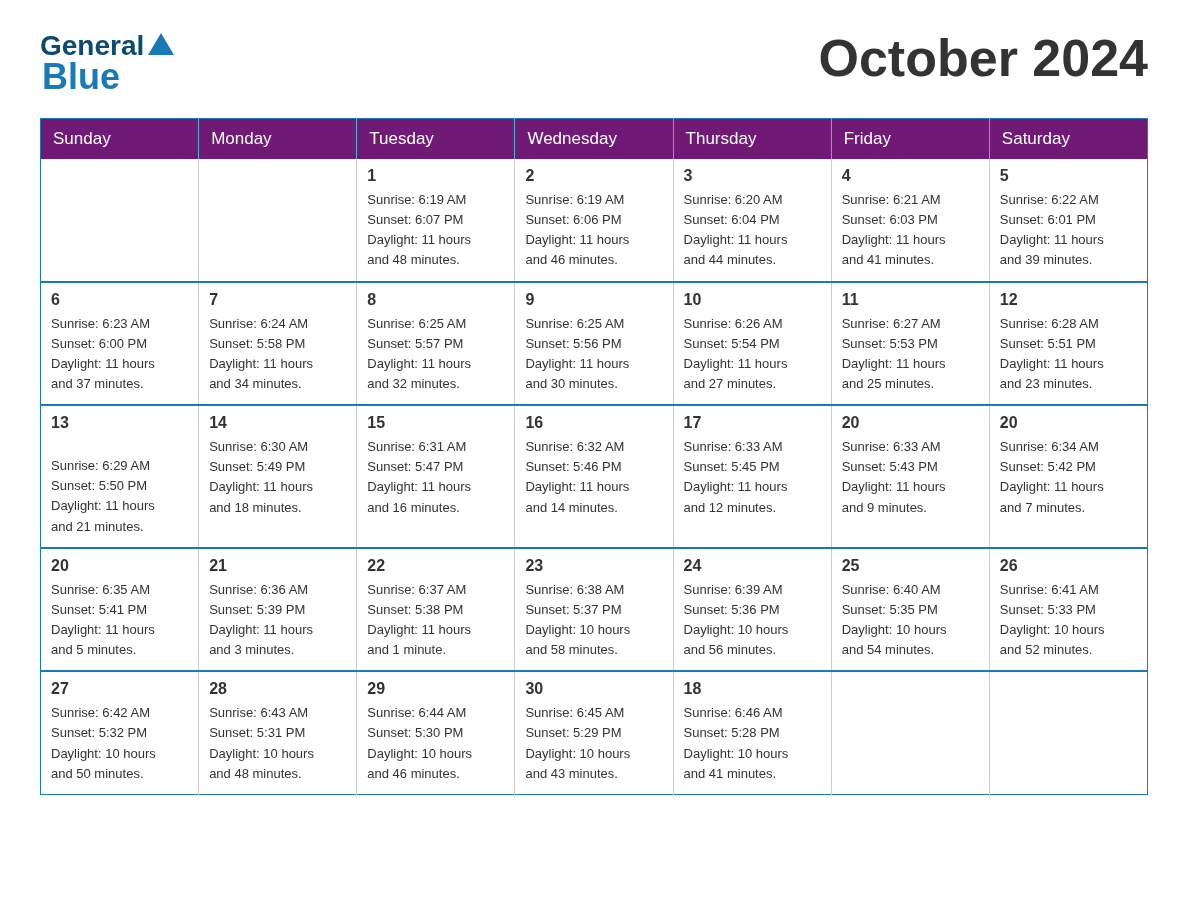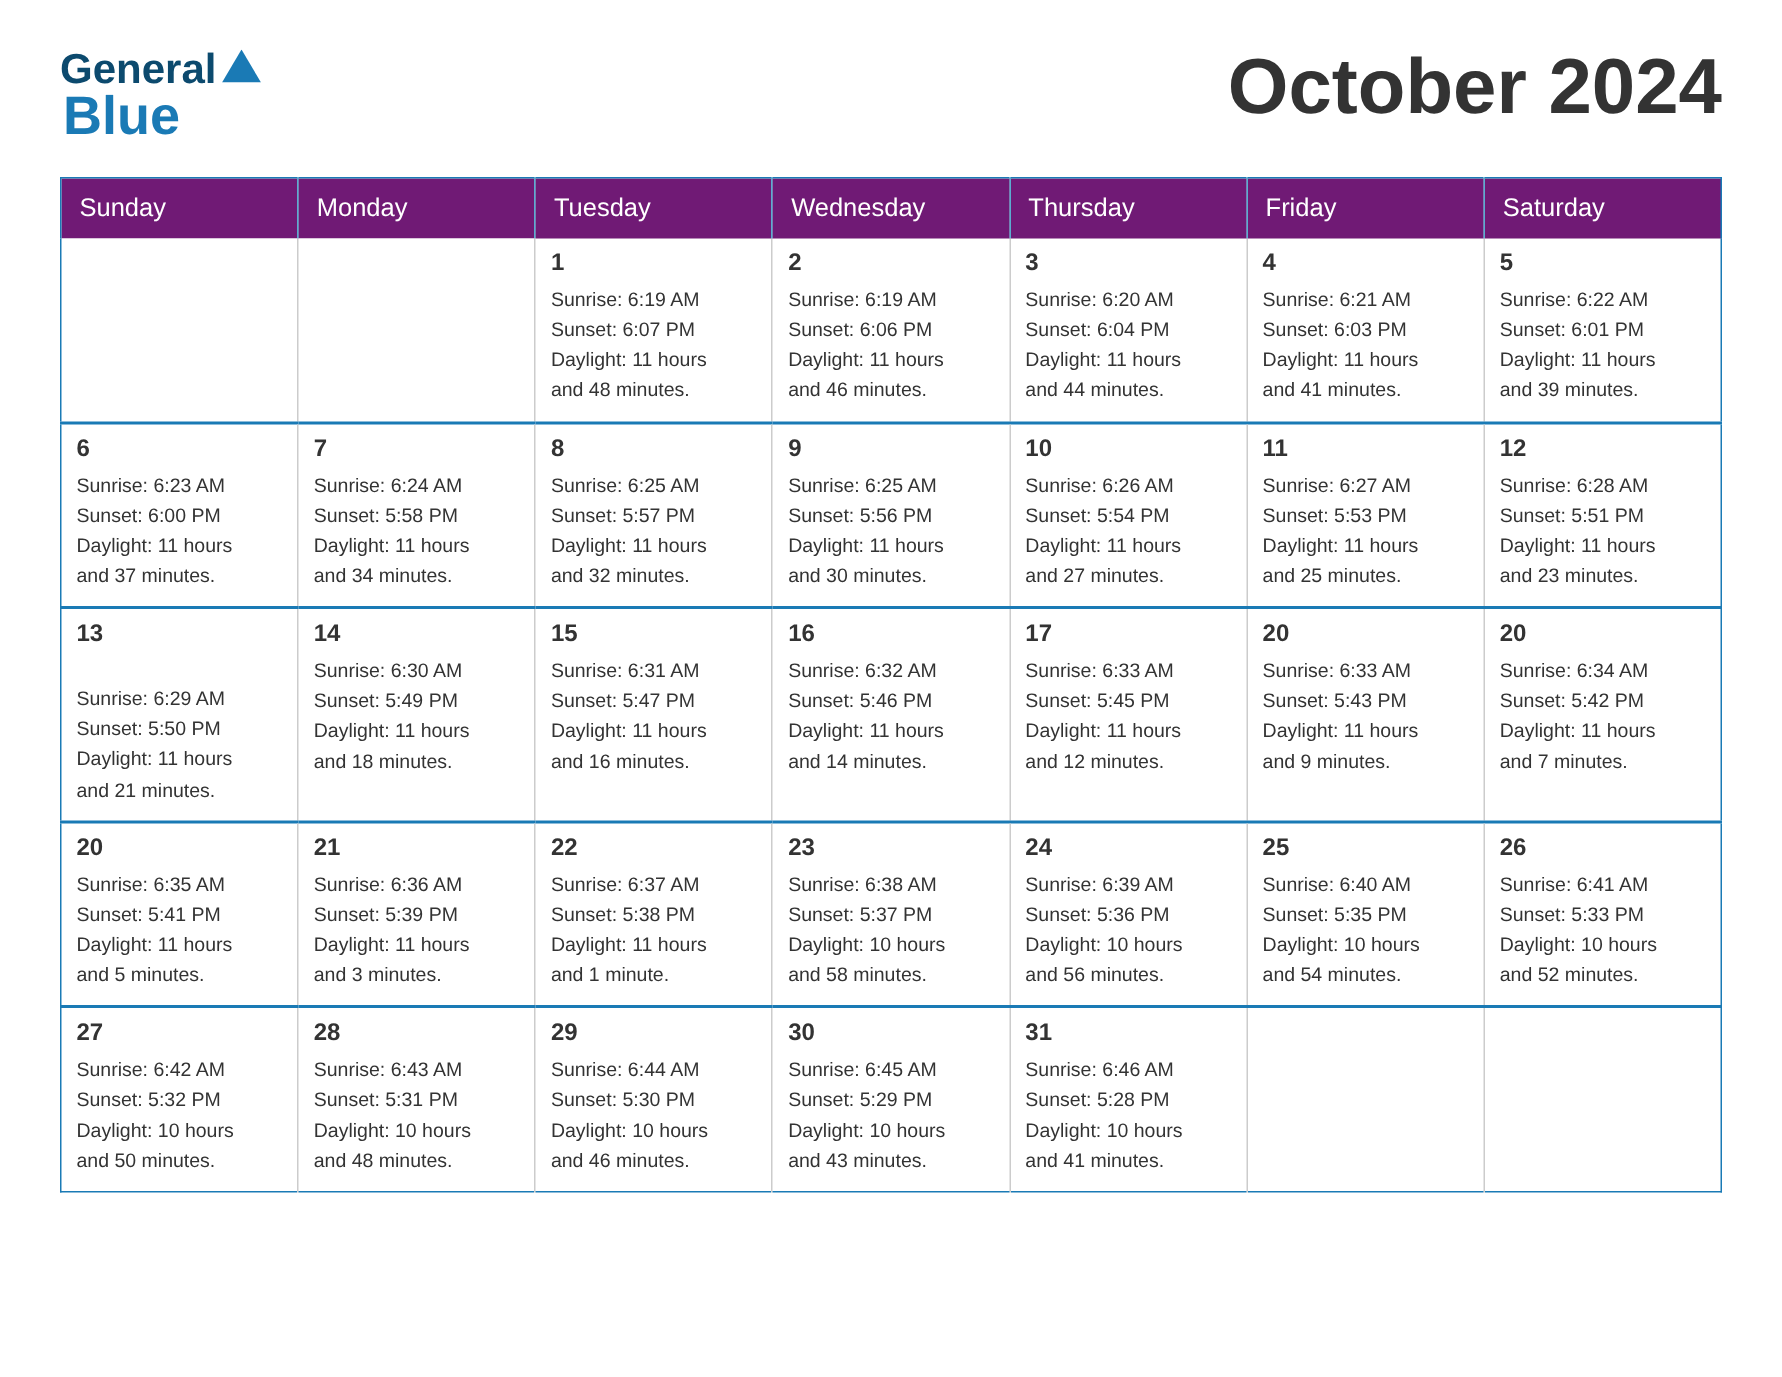--- a/index.html
+++ b/index.html
@@ -343,21 +343,21 @@
 and 46 minutes.</div>
         </td>
         <td>
           <span class="day-number">30</span>
           <div class="day-info" style="white-space: pre-line;">Sunrise: 6:45 AM
 Sunset: 5:29 PM
 Daylight: 10 hours
 and 43 minutes.</div>
         </td>
         <td>
-          <span class="day-number">31</span>
+          <span class="day-number">18</span>
           <div class="day-info" style="white-space: pre-line;">Sunrise: 6:46 AM
 Sunset: 5:28 PM
 Daylight: 10 hours
 and 41 minutes.</div>
         </td>
         <td class="empty-cell"></td>
         <td class="empty-cell"></td>
       </tr>
     </tbody>
 </table>

